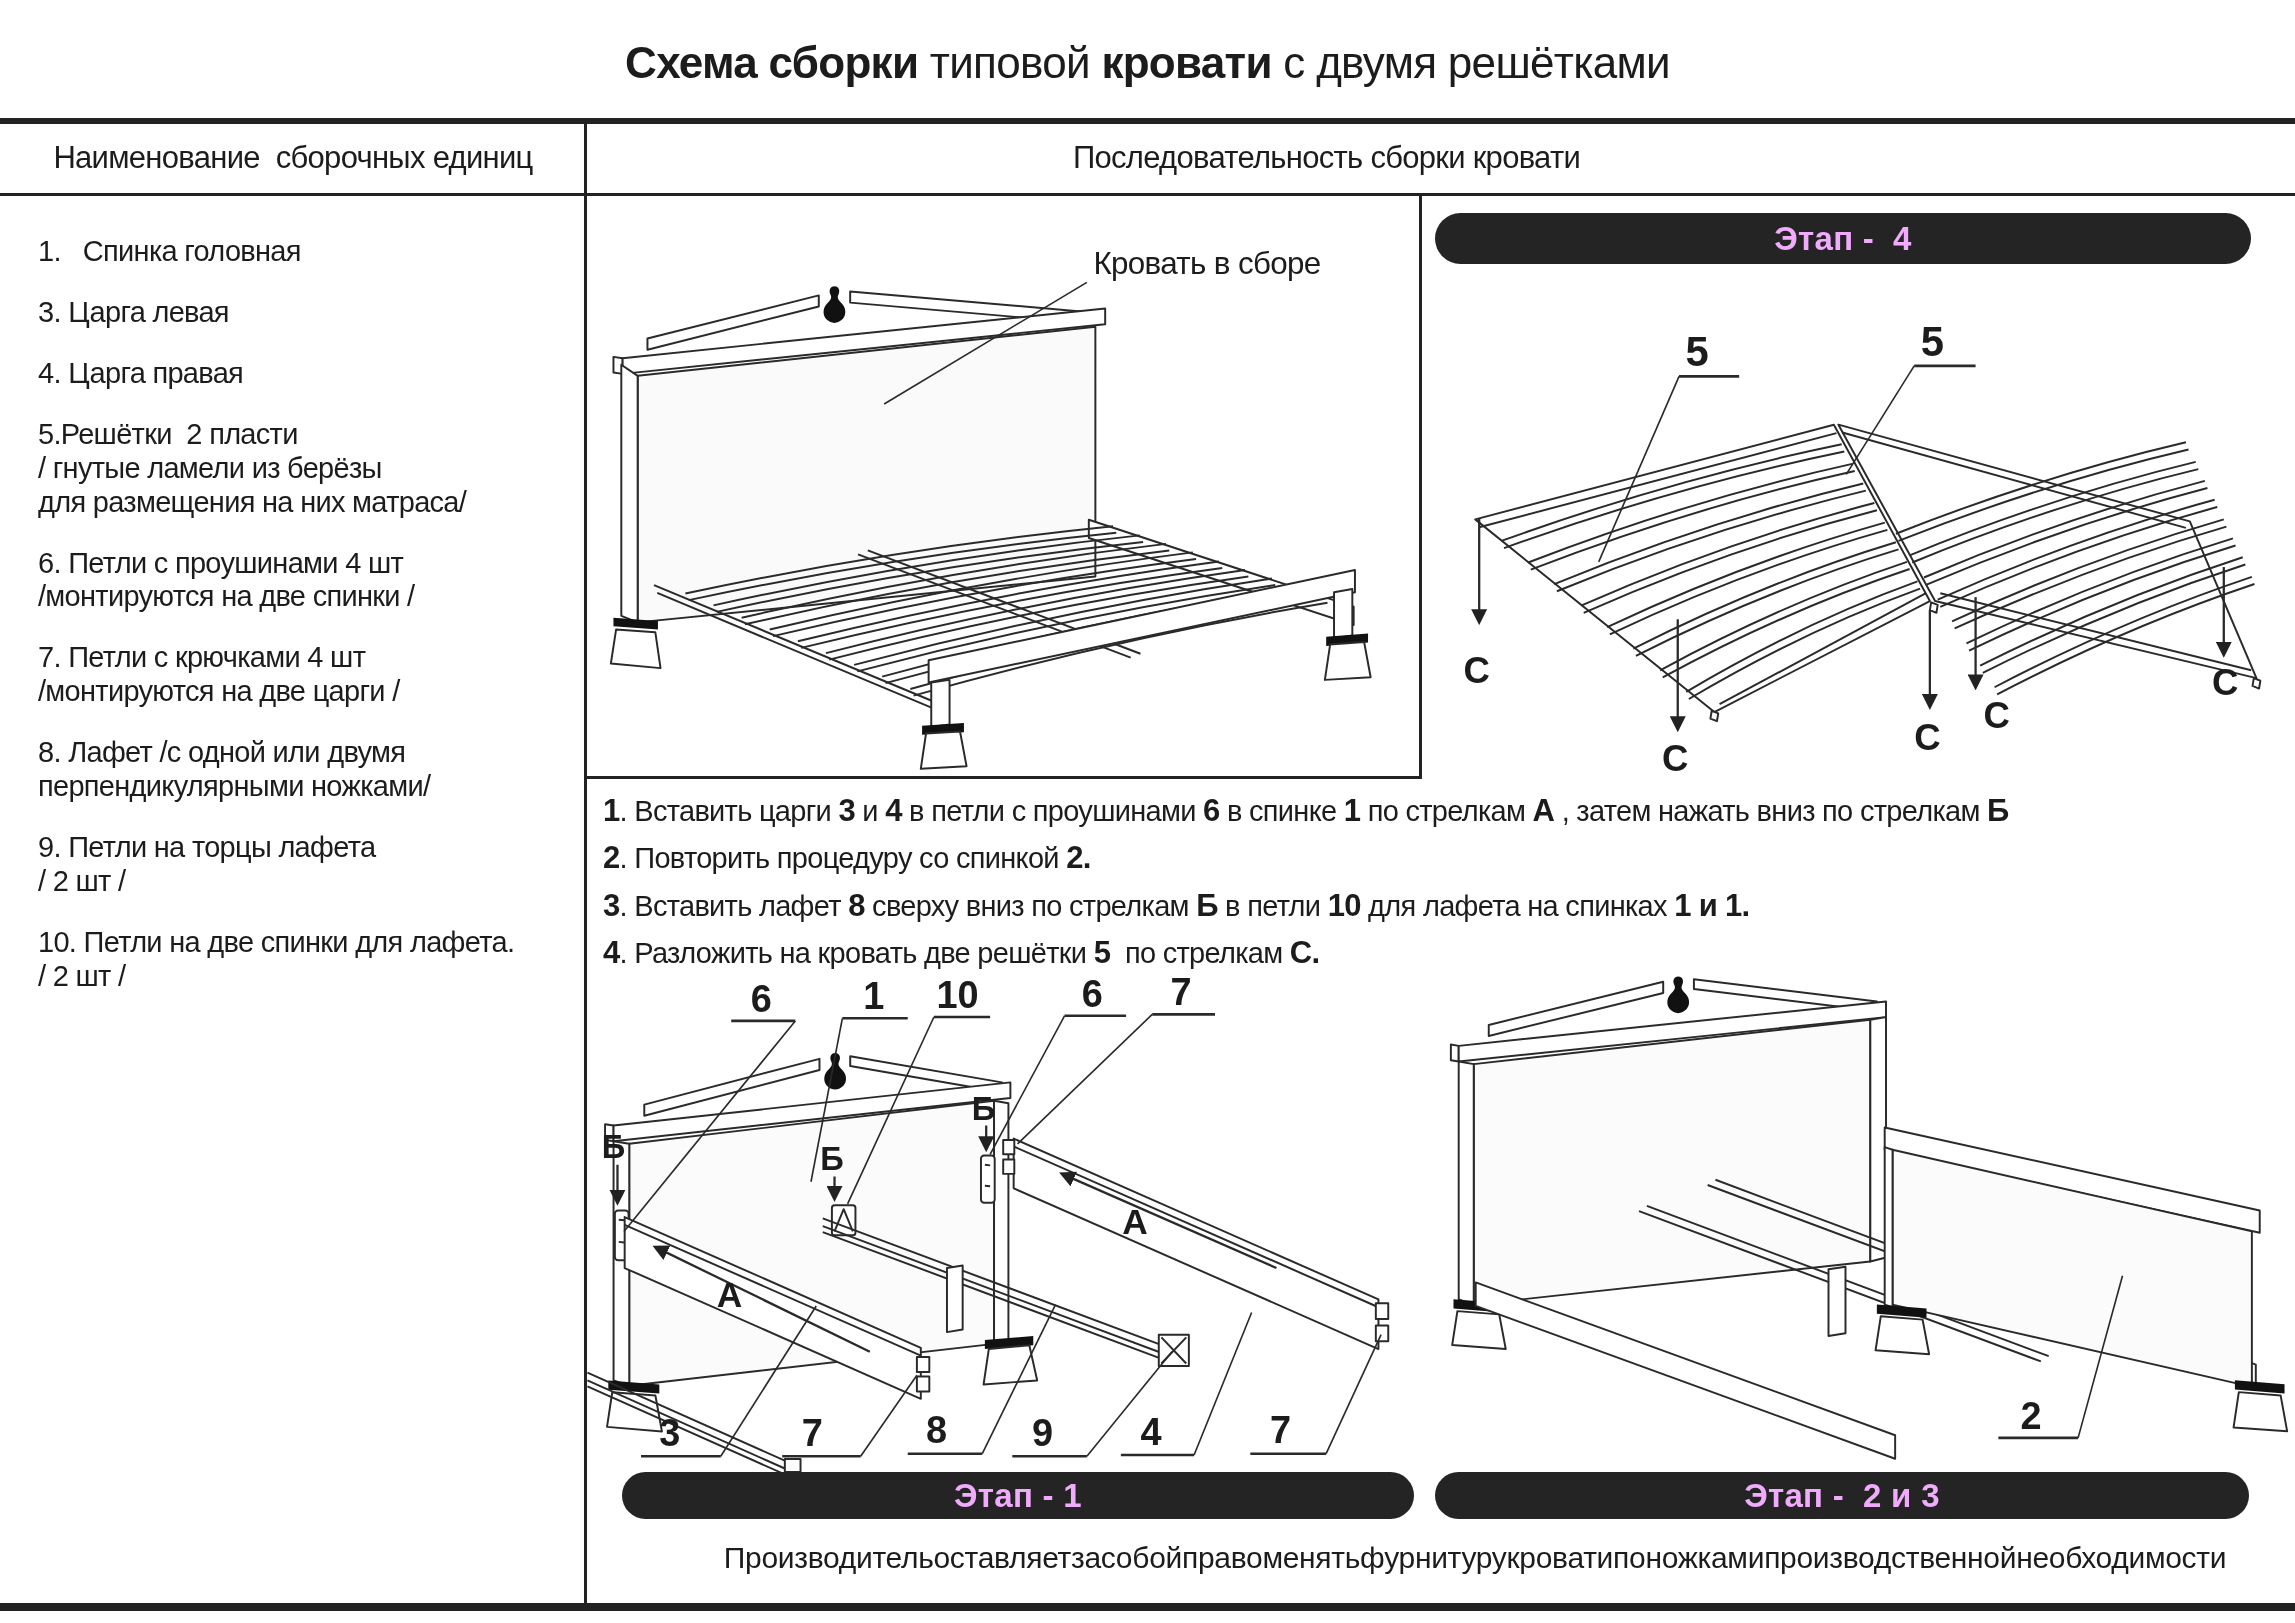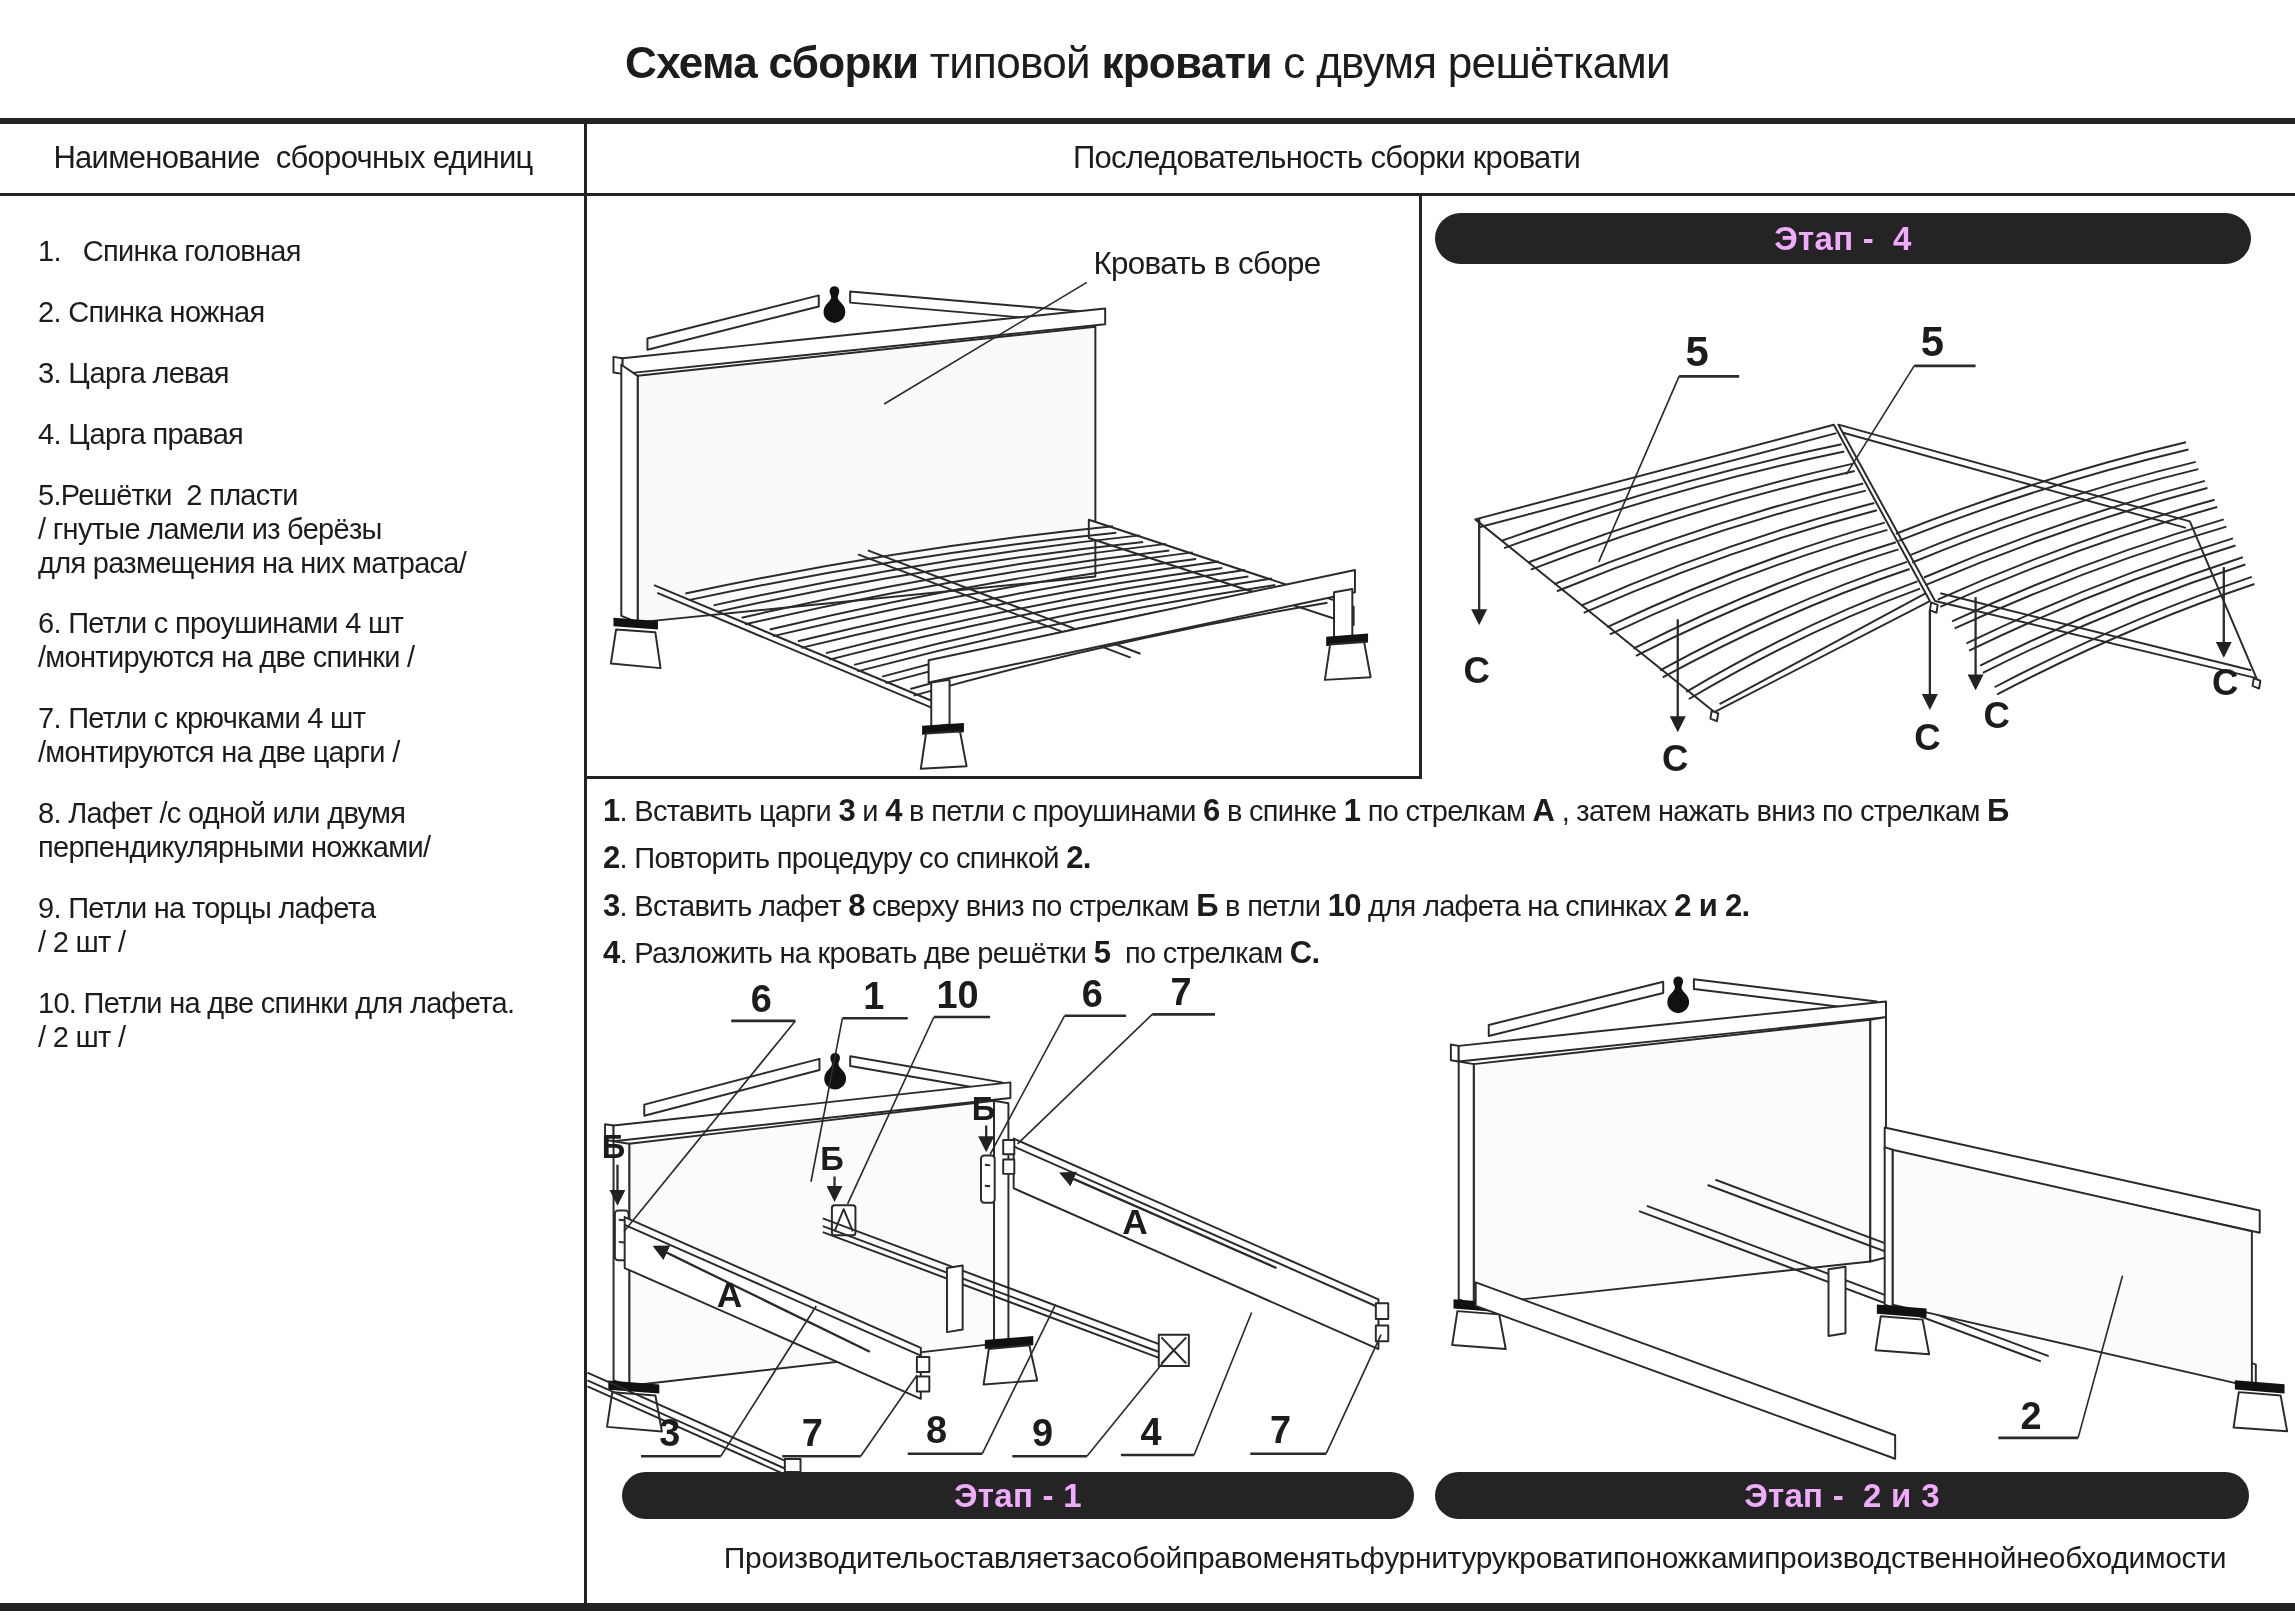--- a/index.html
+++ b/index.html
@@ -67,21 +67,20 @@
 <div class="vrule" style="left:584px;top:118px;width:2.6px;height:1486px;"></div>
 <div class="vrule" style="left:1419px;top:193px;width:2.6px;height:586px;"></div>
 <div class="hrule" style="left:587px;top:776px;width:832px;height:2.6px;"></div>
 <div class="hrule" style="left:0;top:1603px;width:2295px;height:7.8px;"></div>
 
 <div class="colhead" style="left:0;top:122px;width:586px;height:71px;">Наименование  сборочных единиц</div>
 <div class="colhead" style="left:562px;top:122px;width:1529px;height:71px;">Последовательность сборки кровати</div>
 
 <div class="parts">
     <div class="part-item">1.   Спинка головная</div>
-    <div class="part-item">2. Спинка ножная</div>
     <div class="part-item">3. Царга левая</div>
     <div class="part-item">4. Царга правая</div>
     <div class="part-item">5.Решётки  2 пласти<br>/ гнутые ламели из берёзы<br>для размещения на них матраса/</div>
     <div class="part-item">6. Петли с проушинами 4 шт<br>/монтируются на две спинки /</div>
     <div class="part-item">7. Петли с крючками 4 шт<br>/монтируются на две царги /</div>
     <div class="part-item">8. Лафет /с одной или двумя<br>перпендикулярными ножками/</div>
     <div class="part-item">9. Петли на торцы лафета<br>/ 2 шт /</div>
     <div class="part-item">10. Петли на две спинки для лафета.<br>/ 2 шт /</div>
   </div>
 
@@ -217,21 +216,21 @@
   <text x="2238" y="1046" class="letter" style="font-size:56px;">С</text>
   <text x="2542" y="1180" class="letter" style="font-size:56px;">С</text>
   <text x="2928" y="1148" class="letter" style="font-size:56px;">С</text>
   <text x="3034" y="1114" class="letter" style="font-size:56px;">С</text>
   <text x="3384" y="1064" class="letter" style="font-size:56px;">С</text>
 </svg>
 
 <div class="instr">
   <div class="instr-line"><b>1</b><span>. Вставить царги </span><b>3</b><span> и </span><b>4</b><span> в петли с проушинами </span><b>6</b><span> в спинке </span><b>1</b><span> по стрелкам </span><b>А</b><span> , затем нажать вниз по стрелкам </span><b>Б</b></div>
   <div class="instr-line"><b>2</b><span>. Повторить процедуру со спинкой </span><b>2.</b></div>
-  <div class="instr-line"><b>3</b><span>. Вставить лафет </span><b>8</b><span> сверху вниз по стрелкам </span><b>Б</b><span> в петли </span><b>10</b><span> для лафета на спинках </span><b>2 и 2.</b></div>
+  <div class="instr-line"><b>3</b><span>. Вставить лафет </span><b>8</b><span> сверху вниз по стрелкам </span><b>Б</b><span> в петли </span><b>10</b><span> для лафета на спинках </span><b>1 и 1.</b></div>
   <div class="instr-line"><b>4</b><span>. Разложить на кровать две решётки </span><b>5</b><span>  по стрелкам </span><b>С.</b></div>
 </div>
 
 <svg style="left:586px;top:949px;" width="837" height="523" viewBox="896 1452 1280 800">
   <defs>
     <marker id="ah-s1" viewBox="0 0 10 10" refX="8" refY="5" markerWidth="7" markerHeight="7" orient="auto-start-reverse">
       <path d="M0,0 L10,5 L0,10 Z" fill="#222"></path>
     </marker>
   </defs>
   <g stroke="#2a2a2a" stroke-width="3" fill="none" stroke-linejoin="round">

